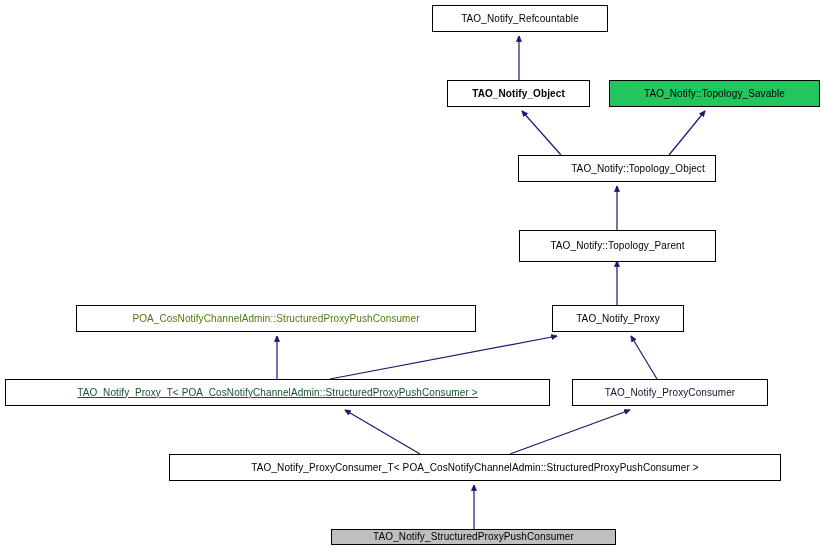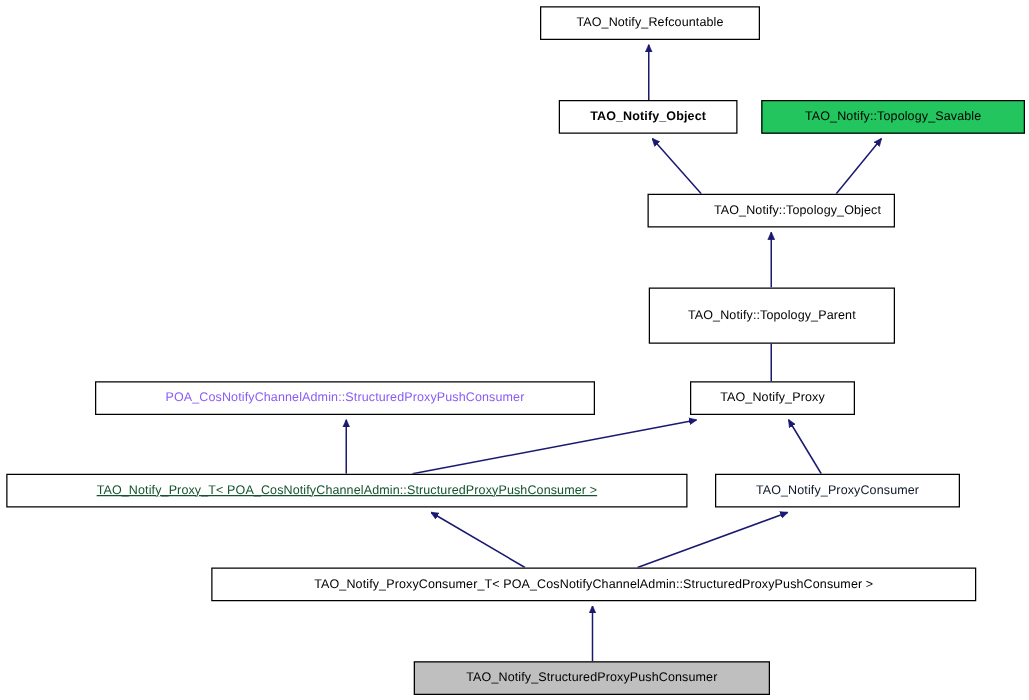--- a/index.html
+++ b/index.html
@@ -73,35 +73,35 @@
       </div>
       <div class="uml-node" style="left: 447px; top: 80px; width: 143px; height: 27px; border-color: rgb(0, 0, 0); background: rgb(255, 255, 255); color: rgb(0, 0, 0); font-weight: bold;">
         <span class="node-label">TAO_Notify_Object</span>
       </div>
       <div class="uml-node" style="left: 609px; top: 80px; width: 211px; height: 27px; border-color: rgb(0, 0, 0); background: #22c55e; color: rgb(0, 0, 0);">
         <span class="node-label">TAO_Notify::Topology_Savable</span>
       </div>
       <div class="uml-node" style="left: 518px; top: 155px; width: 198px; height: 27px; border-color: rgb(0, 0, 0); background: rgb(255, 255, 255); color: rgb(0, 0, 0); padding-left: 42px;">
         <span class="node-label">TAO_Notify::Topology_Object</span>
       </div>
-      <div class="uml-node" style="left: 519px; top: 230px; width: 197px; height: 45px; border-color: rgb(0, 0, 0); background: rgb(255, 255, 255); color: rgb(0, 0, 0);">
+      <div class="uml-node" style="left: 519px; top: 230px; width: 197px; height: 32px; border-color: rgb(0, 0, 0); background: rgb(255, 255, 255); color: rgb(0, 0, 0);">
         <span class="node-label">TAO_Notify::Topology_Parent</span>
       </div>
-      <div class="uml-node" style="left: 76px; top: 305px; width: 400px; height: 27px; border-color: rgb(0, 0, 0); background: rgb(255, 255, 255); color: #8b5cf6;">
+      <div class="uml-node" style="left: 76px; top: 305px; width: 400px; height: 27px; border-color: rgb(0, 0, 0); background: rgb(255, 255, 255); color: #4d7c0f;">
         <span class="node-label">POA_CosNotifyChannelAdmin::StructuredProxyPushConsumer</span>
       </div>
       <div class="uml-node" style="left: 552px; top: 305px; width: 132px; height: 27px; border-color: rgb(0, 0, 0); background: rgb(255, 255, 255); color: rgb(0, 0, 0);">
         <span class="node-label">TAO_Notify_Proxy</span>
       </div>
       <div class="uml-node" style="left: 5px; top: 379px; width: 545px; height: 27px; border-color: rgb(0, 0, 0); background: rgb(255, 255, 255); color: #14532d; text-decoration: underline;">
         <span class="node-label">TAO_Notify_Proxy_T&lt; POA_CosNotifyChannelAdmin::StructuredProxyPushConsumer &gt;</span>
       </div>
       <div class="uml-node" style="left: 572px; top: 379px; width: 196px; height: 27px; border-color: rgb(0, 0, 0); background: rgb(255, 255, 255); color: #0f172a;">
         <span class="node-label">TAO_Notify_ProxyConsumer</span>
       </div>
       <div class="uml-node" style="left: 169px; top: 454px; width: 612px; height: 27px; border-color: rgb(0, 0, 0); background: rgb(255, 255, 255); color: rgb(0, 0, 0);">
         <span class="node-label">TAO_Notify_ProxyConsumer_T&lt; POA_CosNotifyChannelAdmin::StructuredProxyPushConsumer &gt;</span>
       </div>
-      <div class="uml-node highlighted" style="left: 331px; top: 529px; width: 285px; height: 27px; border-color: rgb(0, 0, 0); background: rgb(191, 191, 191); color: rgb(0, 0, 0);">
+      <div class="uml-node highlighted" style="left: 331px; top: 529px; width: 285px; height: 16px; border-color: rgb(0, 0, 0); background: rgb(191, 191, 191); color: rgb(0, 0, 0);">
         <span class="node-label">TAO_Notify_StructuredProxyPushConsumer</span>
       </div>
     </div>
 </div>
 
 </body></html>

